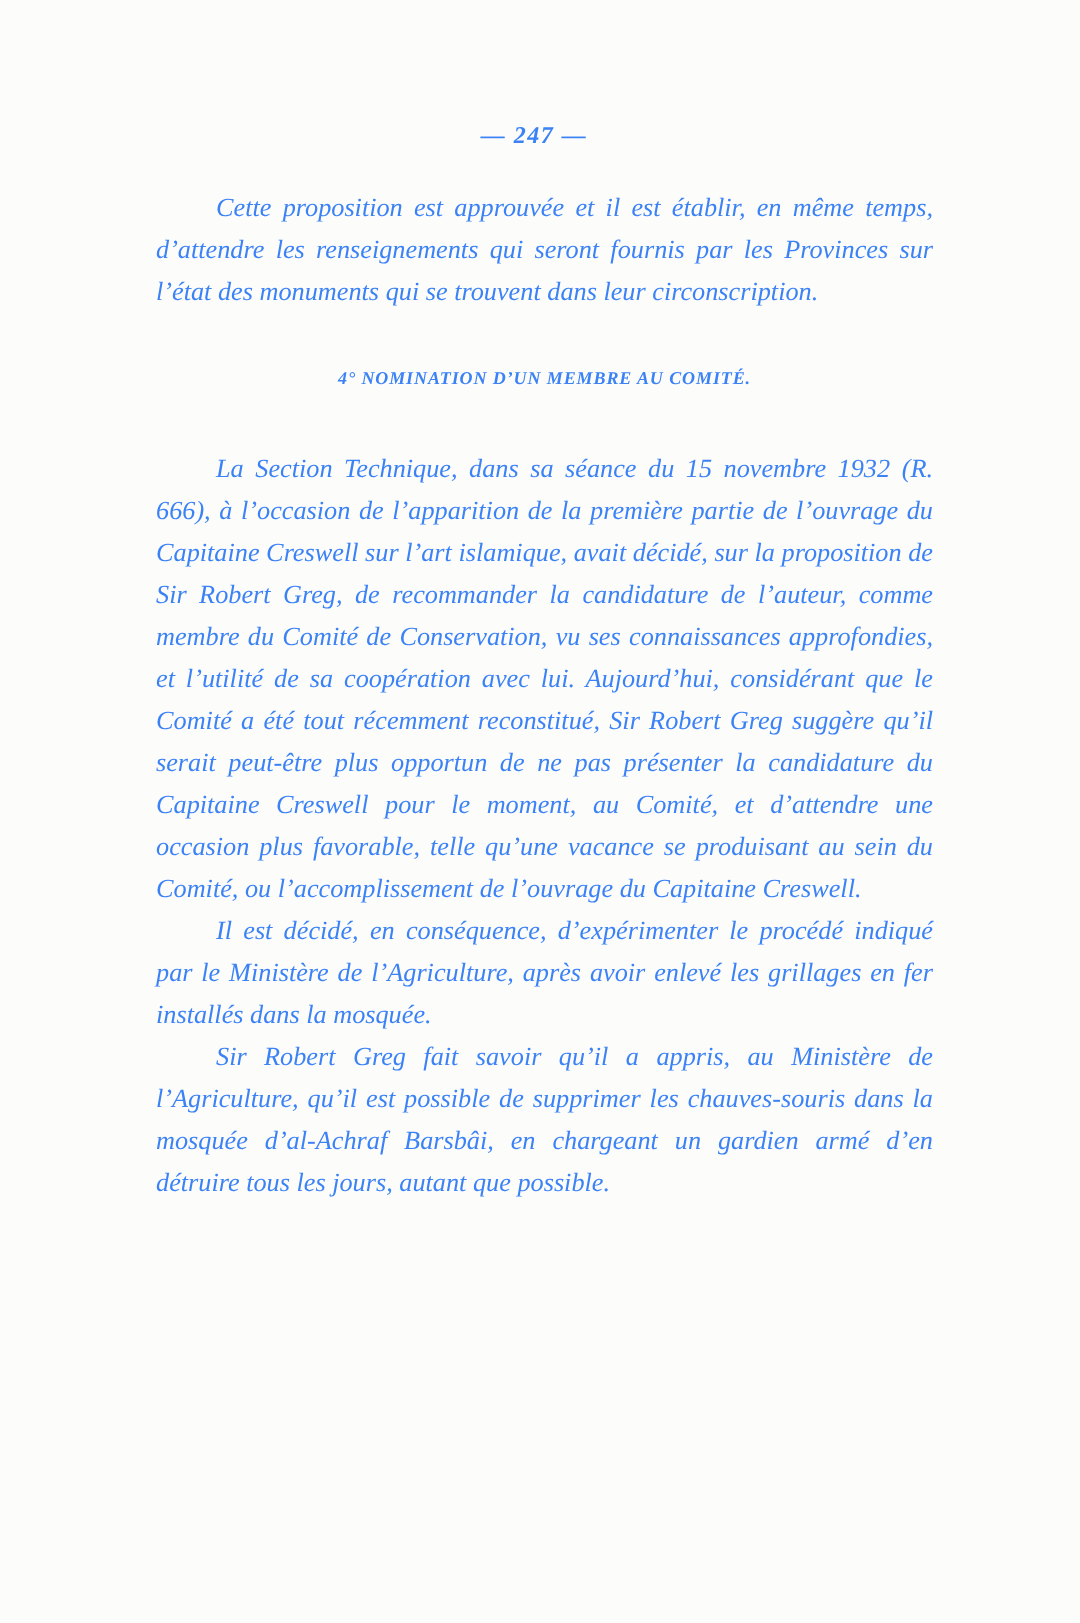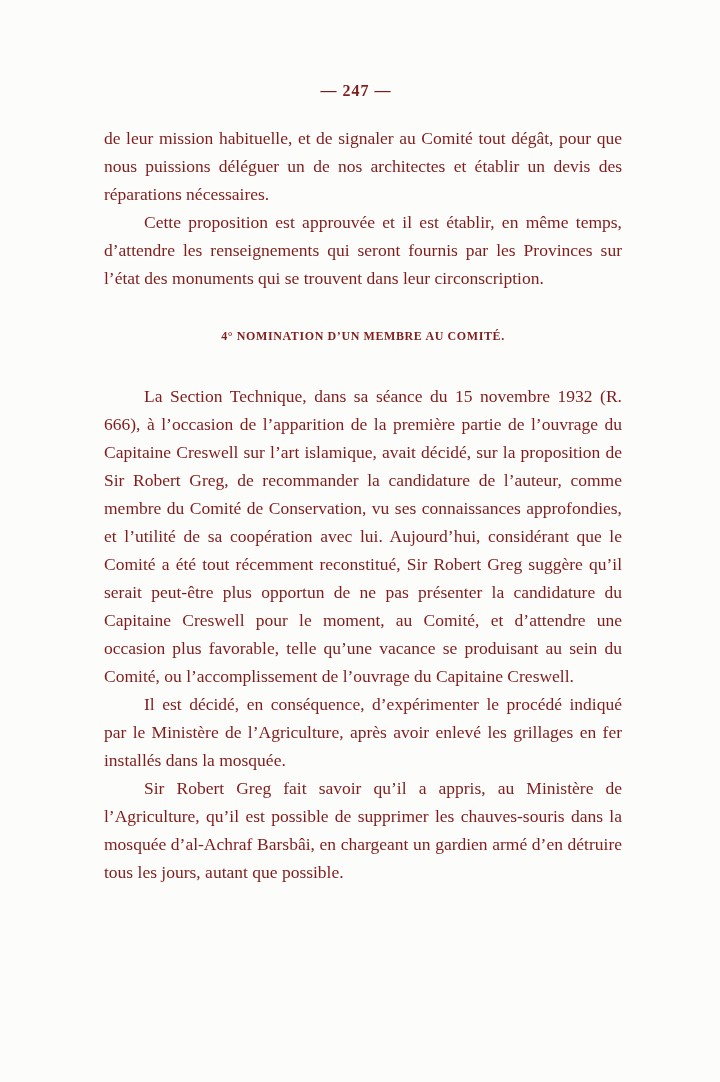--- a/index.html
+++ b/index.html
@@ -10,22 +10,23 @@
     width: 720px;
     height: 1082px;
     background: #f4f4f2;
     font-family: "Liberation Serif", serif;
   }
   .page {
     position: relative;
     width: 720px;
     height: 1082px;
     background: #fcfcfa;
-    color: #7f1d1d;
+    color: #3b82f6;
     overflow: hidden;
+    font-style: italic;
   }
   .page-number {
     position: absolute;
     top: 82px;
     left: 0;
     right: 8px;
     text-align: center;
     font-size: 16px;
     font-weight: bold;
     letter-spacing: 1px;
@@ -58,21 +59,20 @@
 </style>
 </head>
 <body>
 
 <div class="page">
 
   <div class="page-number">— 247 —</div>
 
   <div class="body-text">
 
-    <p class="no-indent">de leur mission habituelle, et de signaler au Comité tout dégât, pour que nous puissions déléguer un de nos architectes et établir un devis des réparations nécessaires.</p>
 
     <p>Cette proposition est approuvée et il est établir, en même temps, d’attendre les renseignements qui seront fournis par les Provinces sur l’état des monuments qui se trouvent dans leur circonscription.</p>
 
     <h2>4° NOMINATION D’UN MEMBRE AU COMITÉ.</h2>
 
     <p>La Section Technique, dans sa séance du 15 novembre 1932 (R. 666), à l’occasion de l’apparition de la première partie de l’ouvrage du Capitaine Creswell sur l’art islamique, avait décidé, sur la proposition de Sir Robert Greg, de recommander la candidature de l’auteur, comme membre du Comité de Conservation, vu ses connaissances approfondies, et l’utilité de sa coopération avec lui. Aujourd’hui, considérant que le Comité a été tout récemment reconstitué, Sir Robert Greg suggère qu’il serait peut-être plus opportun de ne pas présenter la candidature du Capitaine Creswell pour le moment, au Comité, et d’attendre une occasion plus favorable, telle qu’une vacance se produisant au sein du Comité, ou l’accomplissement de l’ouvrage du Capitaine Creswell.</p>
 
 
 
     <p>Il est décidé, en conséquence, d’expérimenter le procédé indiqué par le Ministère de l’Agriculture, après avoir enlevé les grillages en fer installés dans la mosquée.</p>

